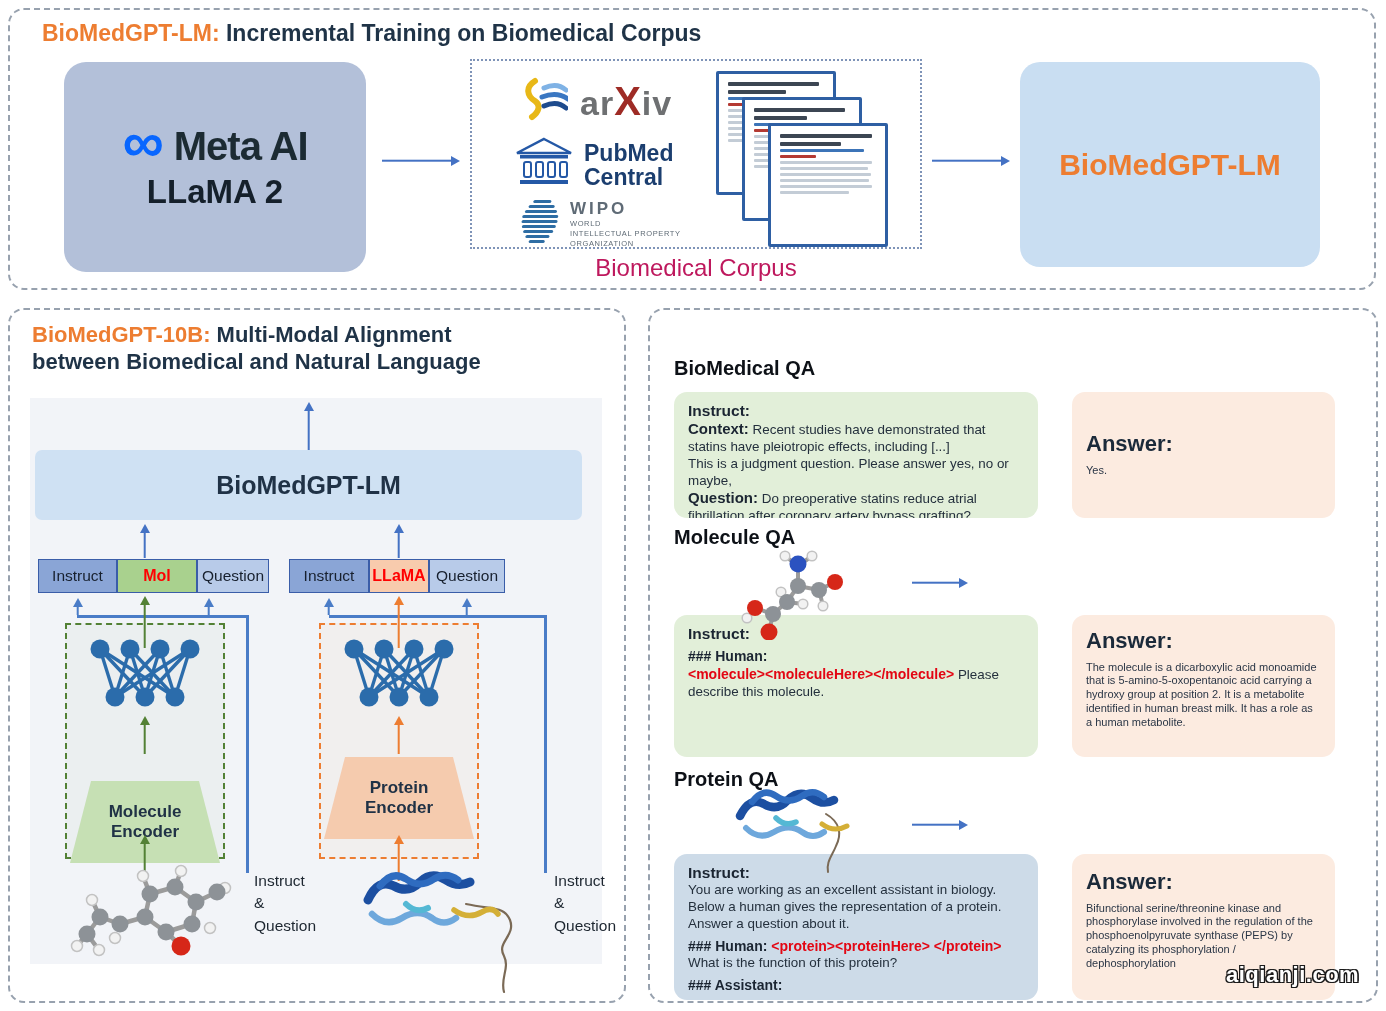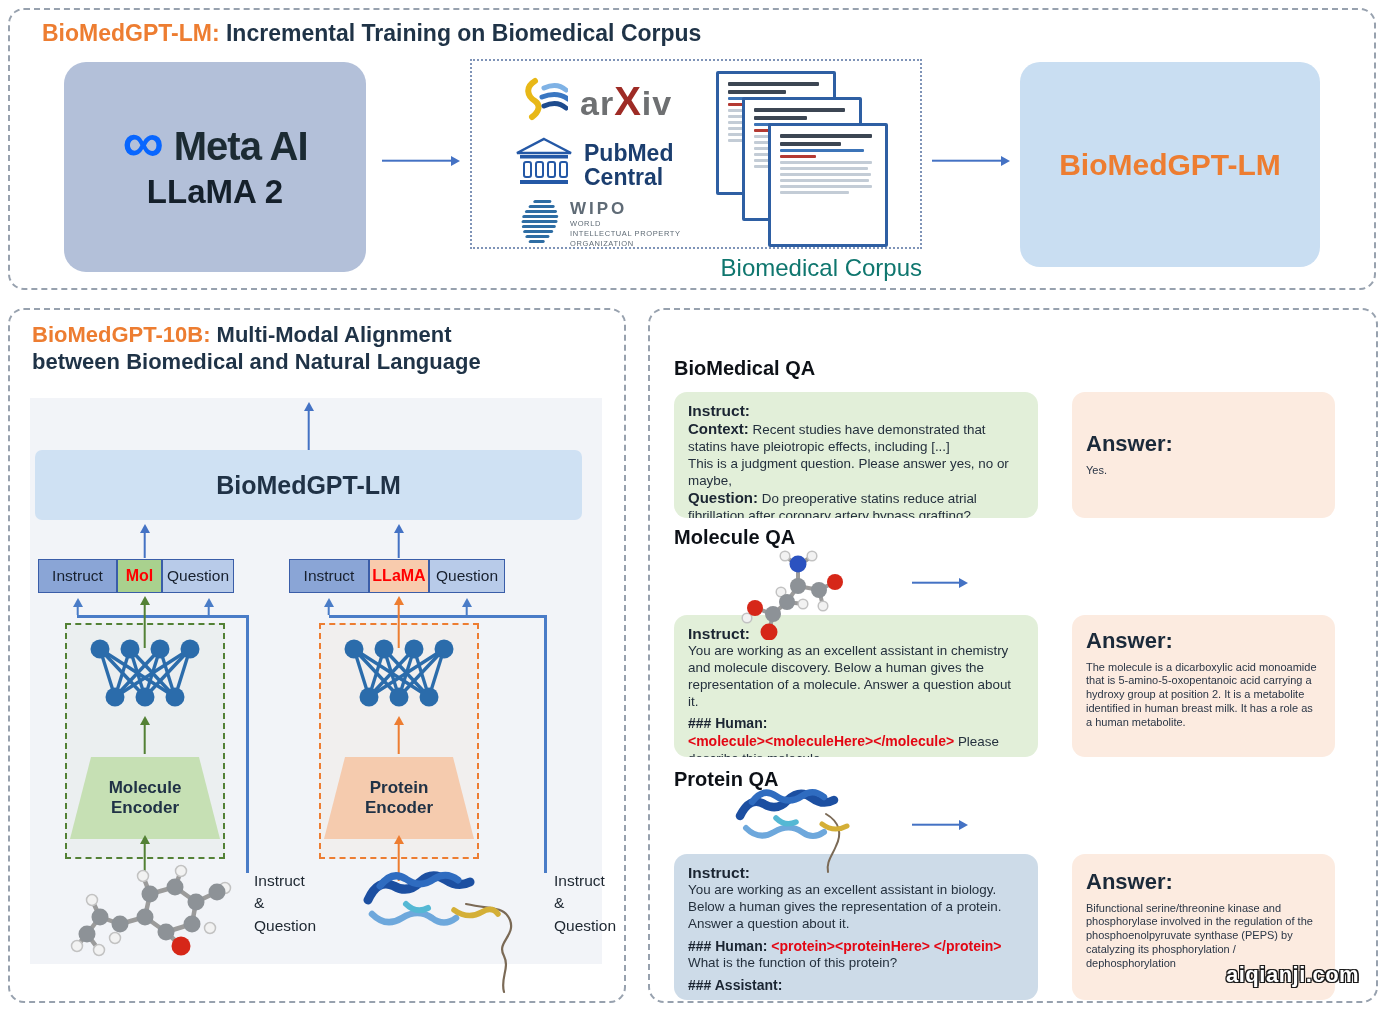--- a/index.html
+++ b/index.html
@@ -22,21 +22,21 @@
   
   .big-title { font-size:23px; font-weight:bold; white-space:nowrap; }
   .t-orange { color:#ED7D31; }
   .t-navy { color:#1F3347; }
   .meta-box { position:absolute; background:#b3c0d9; border-radius:22px; display:flex; flex-direction:column; align-items:center; justify-content:center; gap:4px; }
   .meta-row { display:flex; align-items:center; gap:10px; }
   .meta-inf { font-size:58px; font-weight:bold; color:#0866ff; line-height:0.7; transform:translateY(-4px); }
   .meta-word { font-size:40px; font-weight:bold; color:#1c2b33; letter-spacing:-1px; }
   .meta-model { font-size:33px; font-weight:bold; color:#15202b;text-align:center; }
   .corpus-box { position:absolute; border:2px dotted #7f94b8; background:#fff; }
-  .corpus-label { position:absolute; text-align:right; font-size:24px; color:#0f766e; }
+  .corpus-label { position:absolute; text-align:center; font-size:24px; color:#be185d; }
   .outbox { position:absolute; background:#c9def2; border-radius:20px; display:flex; align-items:center; justify-content:center; }
   .outbox span { color:#ED7D31; font-size:30px; font-weight:bold; }
   .arxiv-text { font-size:34px; font-weight:bold; color:#6e7072; letter-spacing:1px; }
   .arxiv-text .x { color:#9e2b25; font-size:40px; }
   .pub-text { font-size:23px; font-weight:bold; color:#1b3e6f; line-height:1.05; }
   .wipo-name { font-size:17px; font-weight:bold; color:#5f6b76; letter-spacing:3px; }
   .wipo-sub { font-size:7.5px; color:#5f6b76; letter-spacing:0.6px; line-height:1.35; }
   .paper { position:absolute; width:120px; height:124px; background:#fff; border:3px solid #2e5fa3; border-radius:2px; padding:8px 9px; display:flex; flex-direction:column; gap:3.5px; }
   .ln { height:2.5px; background:#c3ccd6; border-radius:1px; }
   .ln.d { background:#3c4653; height:4px; } .ln.b { background:#3c74b8; } .ln.r { background:#b43a33; }
@@ -49,21 +49,21 @@
   .tokbar { position:absolute; display:flex; }
   .tok { border:1.5px solid #3a5da8; display:flex; align-items:center; justify-content:center; font-size:15.5px; color:#17202e; height:34px; }
   .tok.i { background:#8aa5d6; }
   .tok.q { background:#b8cbe9; }
   .tok.m { background:#a9d18e; font-weight:bold; color:#f00; font-size:16px; }
   .tok.p { background:#f8cbad; font-weight:bold; color:#f00; font-size:16px; }
   .dashed-enc { position:absolute; width:160px; height:236px; border:2px dashed; }
   .enc-green { border-color:#538135; background:rgba(120,160,90,0.05); }
   .enc-orange { border-color:#ED7D31; background:rgba(240,150,60,0.05); }
   .trap { position:absolute; width:150px; height:82px; clip-path:polygon(14% 0, 86% 0, 100% 100%, 0 100%); display:flex; align-items:center; justify-content:center; }
-  .trap.g { background:#c6e0b4; } .trap.o { background:#f5cbae; }
+  .trap.g { background:#c6e0b4;margin-top:24px; } .trap.o { background:#f5cbae; }
   .trap span { font-size:17px; font-weight:bold; color:#203246; text-align:center; line-height:1.2; }
   .iq-label { position:absolute; font-size:15.5px; color:#1d2630; line-height:1.45; }
 
   
   .rp-title { font-size:23px; font-weight:bold; color:#ED7D31; }
   .qa-head { position:absolute; font-size:20px; font-weight:bold; color:#0d1117; }
   .qa-box { position:absolute; border-radius:13px; padding:9px 14px; color:#24303d; font-size:13.4px; line-height:1.25; overflow:hidden; }
   .qa-green { background:#e2efd9; }
   .qa-blue { background:#cddbe8; }
   .qa-peach { background:#fcebe0; }
@@ -214,21 +214,21 @@
         <i class="sh"></i>
         <i class="hd"></i>
       </div>
     <div class="varrow" style="left:382px; top:214px; height:34px; --c:#4472C4;">
         <i class="sh"></i>
         <i class="hd"></i>
       </div>
 
     <div class="tokbar" style="left:28px; top:249px;">
       <div class="tok i" style="width:79px;">Instruct</div>
-      <div class="tok m" style="width:45px;">Mol</div>
+      <div class="tok m" style="width:80px;">Mol</div>
       <div class="tok q" style="width:72px;">Question</div>
     </div>
     <div class="tokbar" style="left:279px; top:249px;">
       <div class="tok i" style="width:80px;">Instruct</div>
       <div class="tok p" style="width:60px;">LLaMA</div>
       <div class="tok q" style="width:76px;">Question</div>
     </div>
 
     <div class="cline" style="left:67px; top:305px; width:172px; height:2.6px;"></div>
     <div class="cline" style="left:236px; top:305px; width:2.6px; height:258px;"></div>
@@ -453,21 +453,20 @@
       <circle cx="100" cy="34" r="8" fill="#d62718"></circle>
       <circle cx="20" cy="60" r="8" fill="#d62718"></circle>
       <circle cx="34" cy="84" r="8.5" fill="#d62718"></circle>
     </svg>
     <div class="harrow" style="left:262px; top:266px; width:56px; --c:#4472C4;">
         <i class="sh"></i>
         <i class="hd"></i>
       </div>
     <div class="qa-box qa-green" style="left:24px; top:305px; width:364px; height:142px;">
       <div class="lbl">Instruct:</div>
-      <div>You are working as an excellent assistant in chemistry and molecule discovery. Below a human gives the representation of a molecule. Answer a question about it.</div>
       <div class="hash">### Human:</div>
       <div><span class="red">&lt;molecule&gt;&lt;moleculeHere&gt;&lt;/molecule&gt;</span>
         <span>Please describe this molecule.</span></div>
 
     </div>
     <div class="qa-box qa-peach" style="left:422px; top:305px; width:263px; height:142px; padding-top:12px;">
       <div class="ans-lbl">Answer:</div>
       <div class="ans-txt">The molecule is a dicarboxylic acid monoamide that is 5-amino-5-oxopentanoic acid carrying a hydroxy group at position 2. It is a metabolite identified in human breast milk. It has a role as a human metabolite.</div>
     </div>
 

